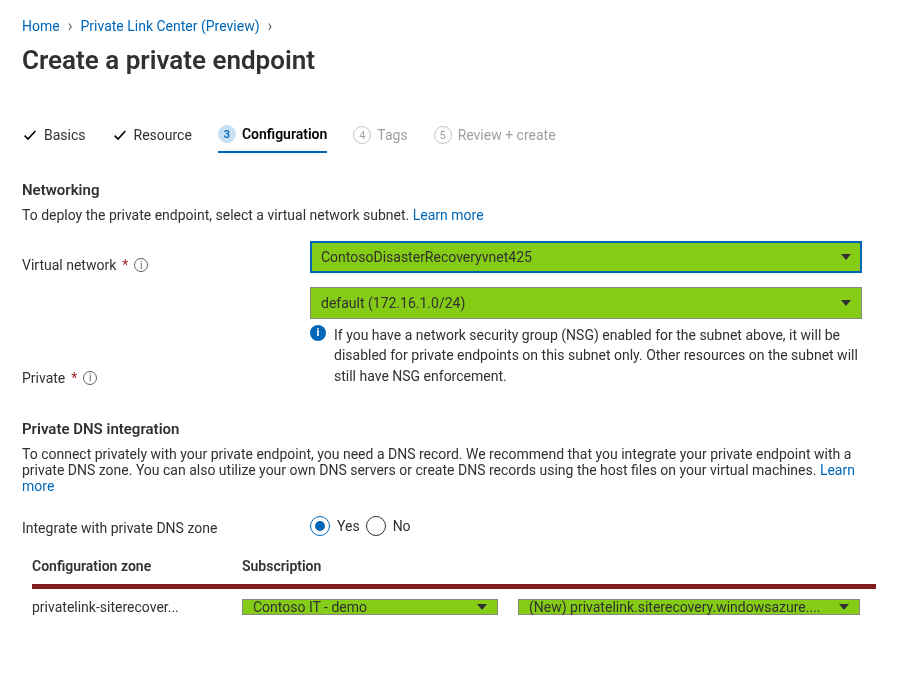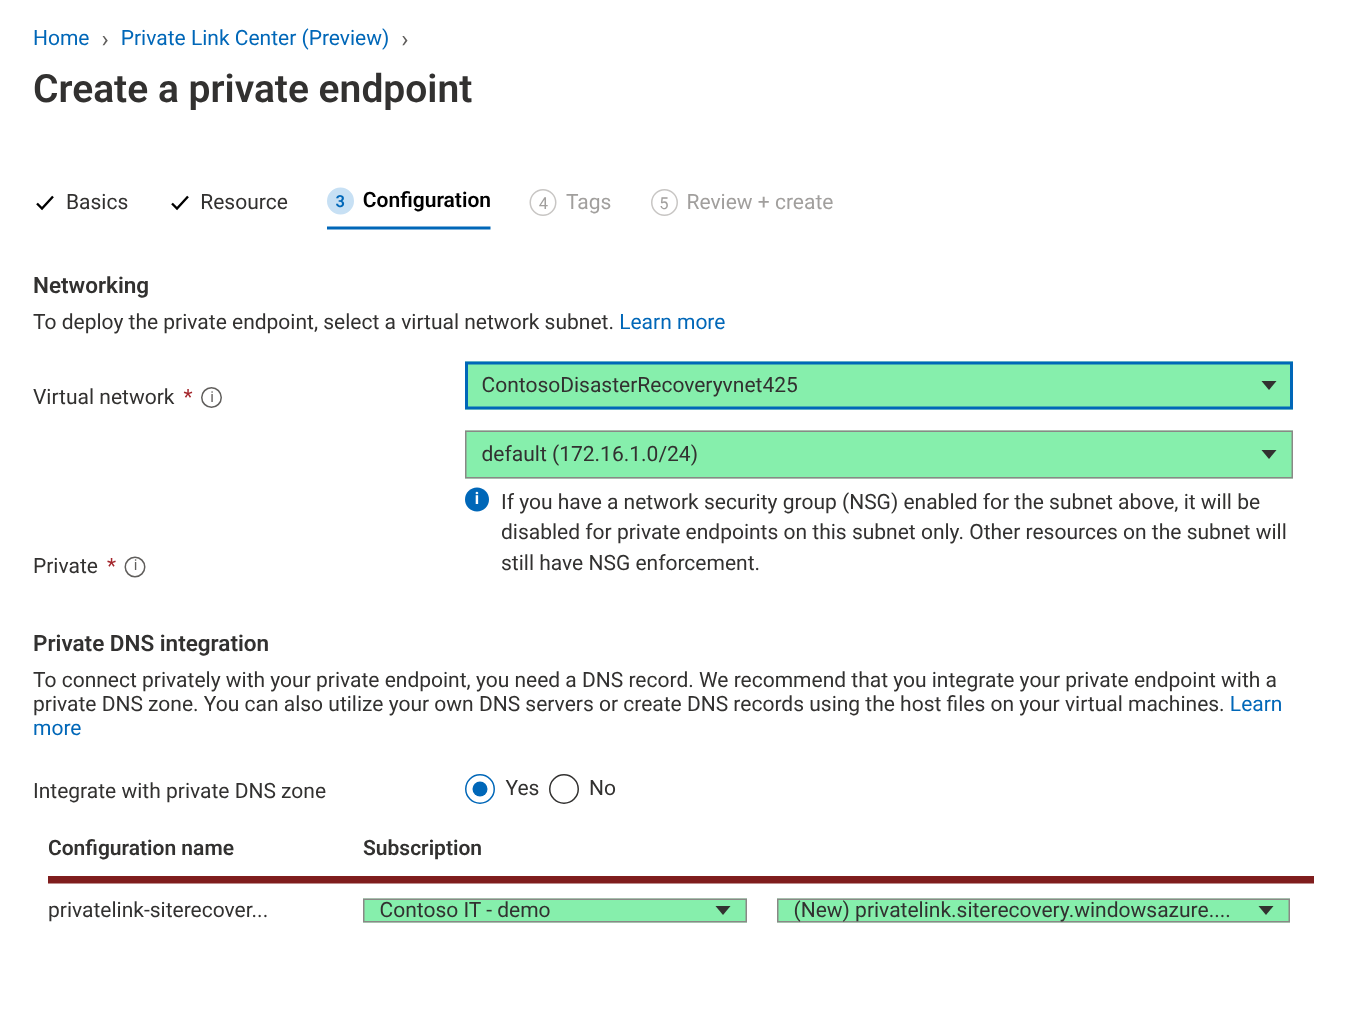--- a/index.html
+++ b/index.html
@@ -37,21 +37,21 @@
   
   .form-row { display:flex; align-items:flex-end; margin-bottom:14px; }
   .form-label { width:288px; display:flex; align-items:center; gap:6px; padding-top:6px; font-size:14px;}
   .req { color:#a4262c; }
   .info-icon { width:14px; height:14px; border:1px solid #605e5c; border-radius:50%; display:inline-flex; align-items:center; justify-content:center; font-size:10px; color:#605e5c; cursor:default;}
   .form-control-wrap { flex:1; max-width:552px; }
 
   .dropdown {
     width:100%;
     border:1px solid #8a8886;
-    background:#86efac;
+    background:#84cc16;
     height:32px;
     display:flex;
     align-items:center;
     justify-content:space-between;
     padding:0 10px;
     font-size:14px;
     cursor:pointer;
   }
   .dropdown.focused { border:2px solid #0067b8; padding:0 9px; }
   .chev { width:0; height:0; border-left:5px solid transparent; border-right:5px solid transparent; border-top:6px solid #323130; }
@@ -176,21 +176,21 @@
     </div>
     <div class="radio">
       <span class="outer"></span>
       <span>No</span>
     </div>
   </div>
 </div>
 
 <div class="dns-table">
   <div class="dns-headers">
-    <div class="col-config">Configuration name</div>
+    <div class="col-config">Configuration zone</div>
     <div class="col-sub">Subscription</div>
   </div>
   <div class="dns-row">
     <div class="config-name">privatelink-siterecover...</div>
     <div class="dropdown sub-dd">
       <span>Contoso IT - demo</span>
       <span class="chev"></span>
     </div>
     <div class="dropdown zone-dd">
       <span style="white-space:nowrap; overflow:hidden; text-overflow:ellipsis;">(New) privatelink.siterecovery.windowsazure....</span>

